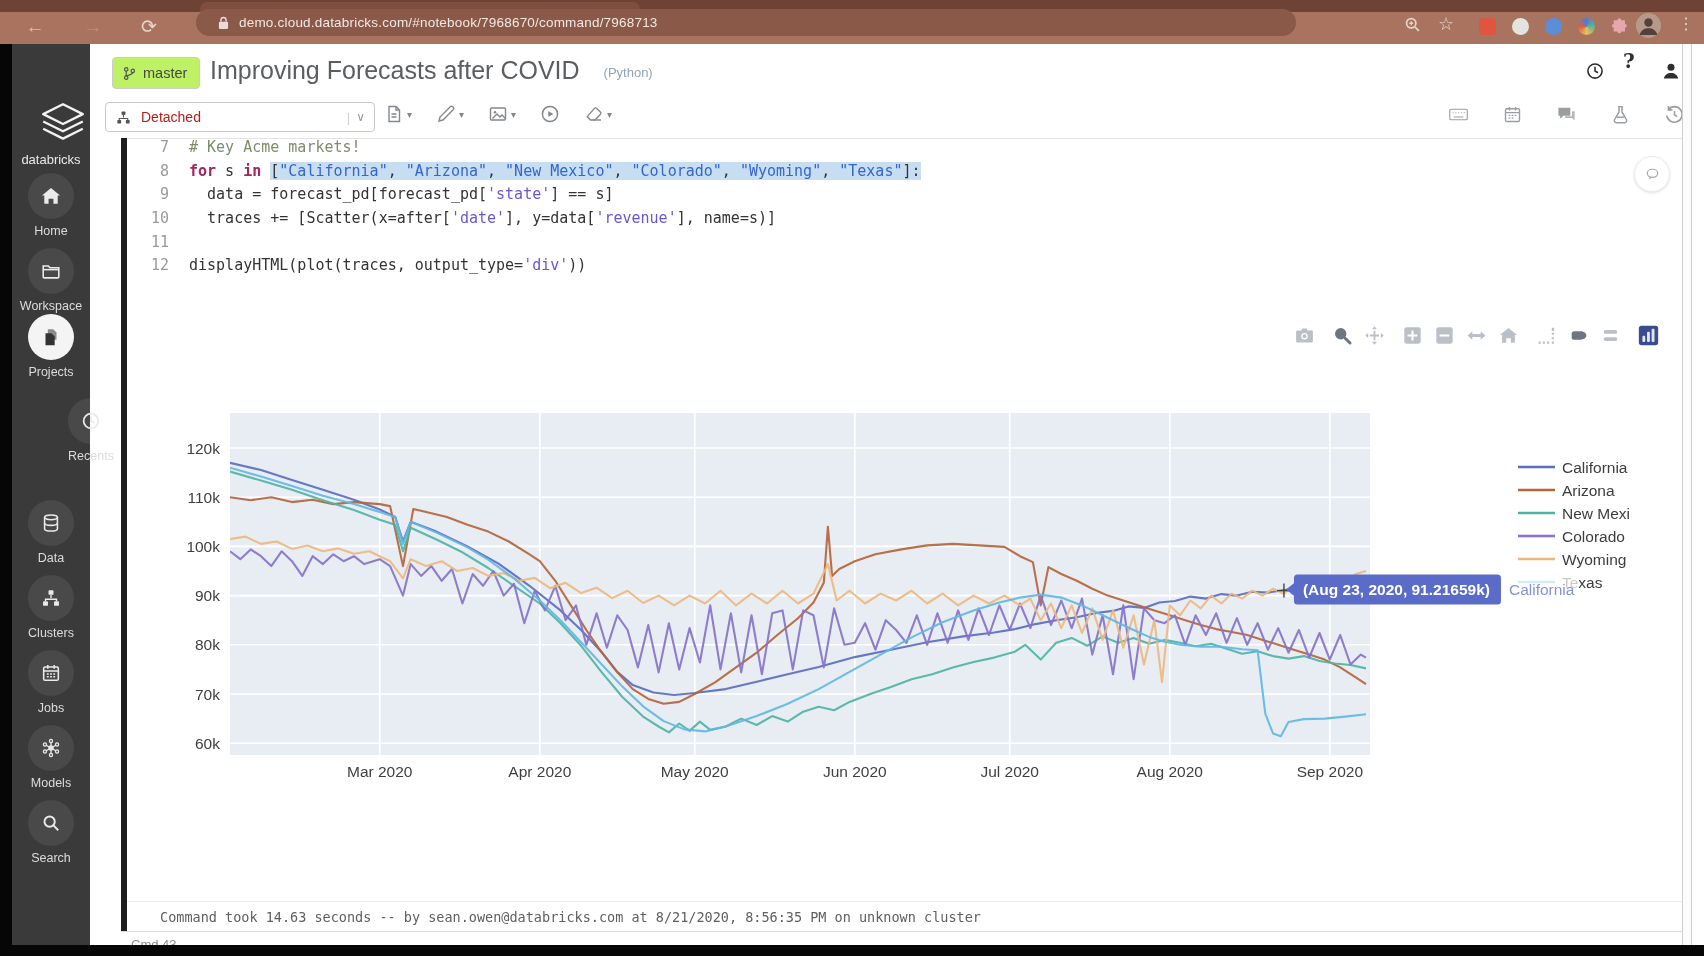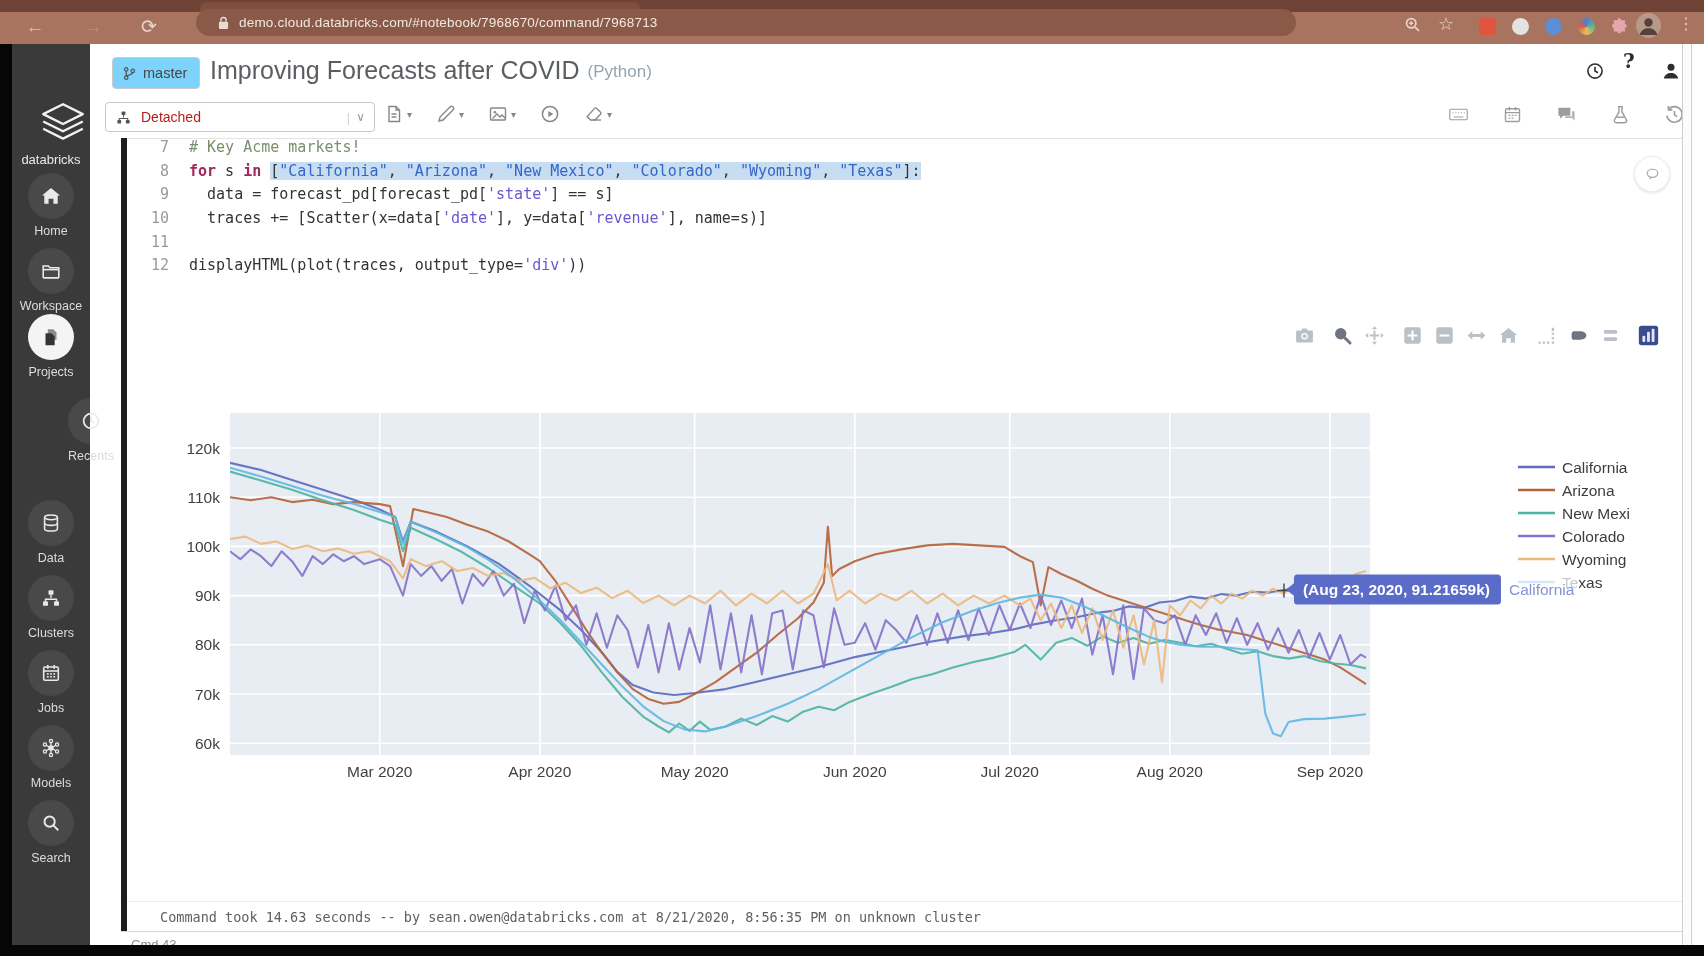--- a/index.html
+++ b/index.html
@@ -32,26 +32,26 @@
   #db-logo{left:26px;top:56px;width:50px;height:46px}
   #db-logo-label{left:0;top:108px;width:78px;text-align:center;font-size:13px;color:#e9e9e9}
   .nav-item{left:0;width:78px;text-align:center;cursor:pointer}
   .nav-circle{margin:0 auto;width:46px;height:46px;border-radius:50%;background:rgba(255,255,255,.08);
     display:flex;align-items:center;justify-content:center;color:#eaeaea}
   .nav-circle.active{background:#f4f4f4;color:#333}
   .nav-circle .ico{width:22px;height:22px}
   .nav-label{margin-top:5px;font-size:12.5px;color:#dcdcdc}
 
   
-  #master-btn{left:112px;top:57px;height:30px;border:1px solid #cbcbcb;border-radius:4px;background:#7dd3fc;
+  #master-btn{left:112px;top:57px;height:30px;border:1px solid #cbcbcb;border-radius:4px;background:#bef264;
     display:flex;align-items:center;padding:0 12px 0 9px;cursor:pointer}
   #master-btn .ico{width:15px;height:15px;margin-right:6px}
   #master-label{font-size:14.5px;color:#474747}
   #nb-title{left:210px;top:56px;font-size:25px;color:#5b5e61;white-space:nowrap}
-  #nb-lang{font-size:17px;color:#92a4b0;margin-left:8px;vertical-align:2px}
+  #nb-lang{font-size:13px;color:#92a4b0;margin-left:24px;vertical-align:2px}
   #header-right{left:1584px;top:60px;display:flex;gap:16px;align-items:center;color:#2e2e2e}
   #header-right .hr-btn{width:22px;height:22px;display:flex;align-items:center;justify-content:center;cursor:pointer}
   #header-right .ico{width:20px;height:20px}
   .q-glyph{font-weight:700;font-size:20px;color:#2e2e2e;font-family:"DejaVu Serif",serif}
 
   
   #detach-box{left:105px;top:102px;width:268px;height:28px;border:1px solid #c9c9c9;border-radius:4px;
     display:flex;align-items:center;cursor:pointer;background:#fff}
   #detach-box .ico{width:17px;height:17px;margin-left:9px;color:#555}
   #detach-label{font-size:14px;color:#b91c1c;margin-left:9px;flex:1}
@@ -407,21 +407,21 @@
         </span>
       </div>
     </div>
 
   <div id="cell-topline" class="abs"></div>
   <div id="cell-bar" class="abs"></div>
   <div id="code-wrap" class="abs">
       <div class="code-row"><span class="ln">7</span><span class="cl"><span class="com"># Key Acme markets!</span></span></div>
       <div class="code-row"><span class="ln">8</span><span class="cl"><span class="kw">for</span><span class=""> s </span><span class="kw">in</span><span class=""> </span><span class=" hl">[</span><span class="str hl">"California"</span><span class=" hl">, </span><span class="str hl">"Arizona"</span><span class=" hl">, </span><span class="str hl">"New Mexico"</span><span class=" hl">, </span><span class="str hl">"Colorado"</span><span class=" hl">, </span><span class="str hl">"Wyoming"</span><span class=" hl">, </span><span class="str hl">"Texas"</span><span class=" hl">]:</span></span></div>
       <div class="code-row"><span class="ln">9</span><span class="cl"><span class="">  data = forecast_pd[forecast_pd[</span><span class="str2">'state'</span><span class="">] == s]</span></span></div>
-      <div class="code-row"><span class="ln">10</span><span class="cl"><span class="">  traces += [Scatter(x=data[</span><span class="str2">'date'</span><span class="">], y=data[</span><span class="str2">'revenue'</span><span class="">], name=s)]</span></span></div>
+      <div class="code-row"><span class="ln">10</span><span class="cl"><span class="">  traces += [Scatter(x=after[</span><span class="str2">'date'</span><span class="">], y=data[</span><span class="str2">'revenue'</span><span class="">], name=s)]</span></span></div>
       <div class="code-row"><span class="ln">11</span><span class="cl"></span></div>
       <div class="code-row"><span class="ln">12</span><span class="cl"><span class="">displayHTML(plot(traces, output_type=</span><span class="str2">'div'</span><span class="">))</span></span></div>
     </div>
   <div id="comment-bubble" class="abs">
     <span class="ico">
       <svg viewBox="0 0 20 20" fill="none" stroke="currentColor" stroke-width="1.4">
           <ellipse cx="10" cy="8.6" rx="6.2" ry="4.8"></ellipse>
           <path d="m7.2 12.6-1.4 3.2 3.4-1.8z" fill="currentColor" stroke="none"></path>
         </svg>
     </span>

